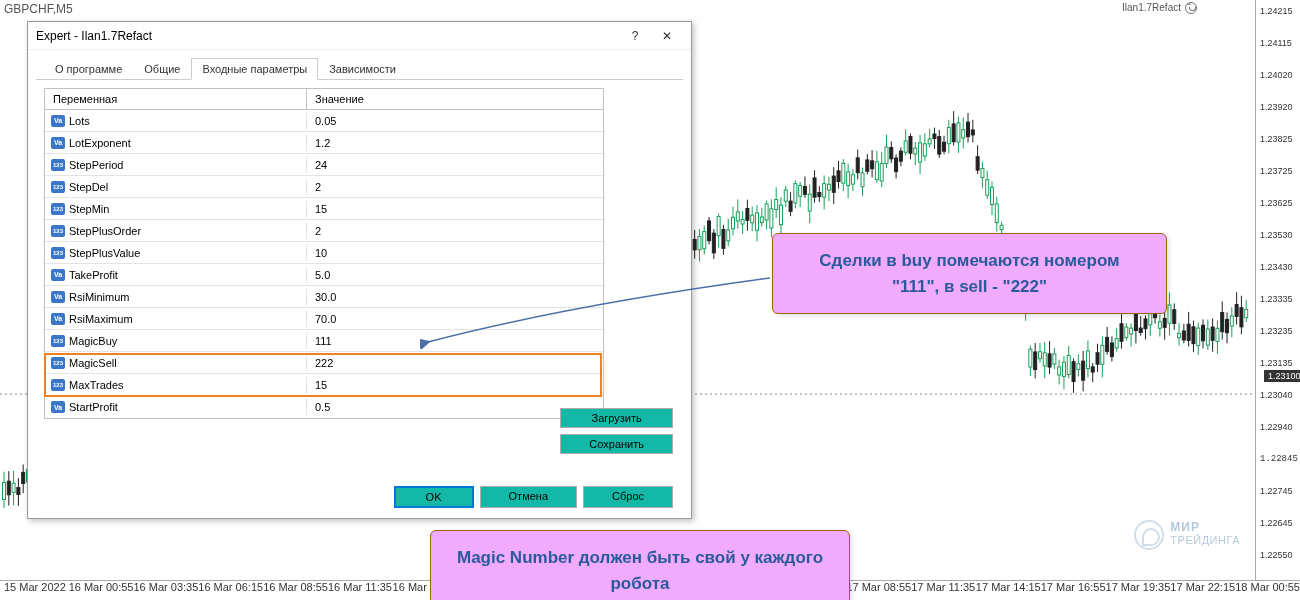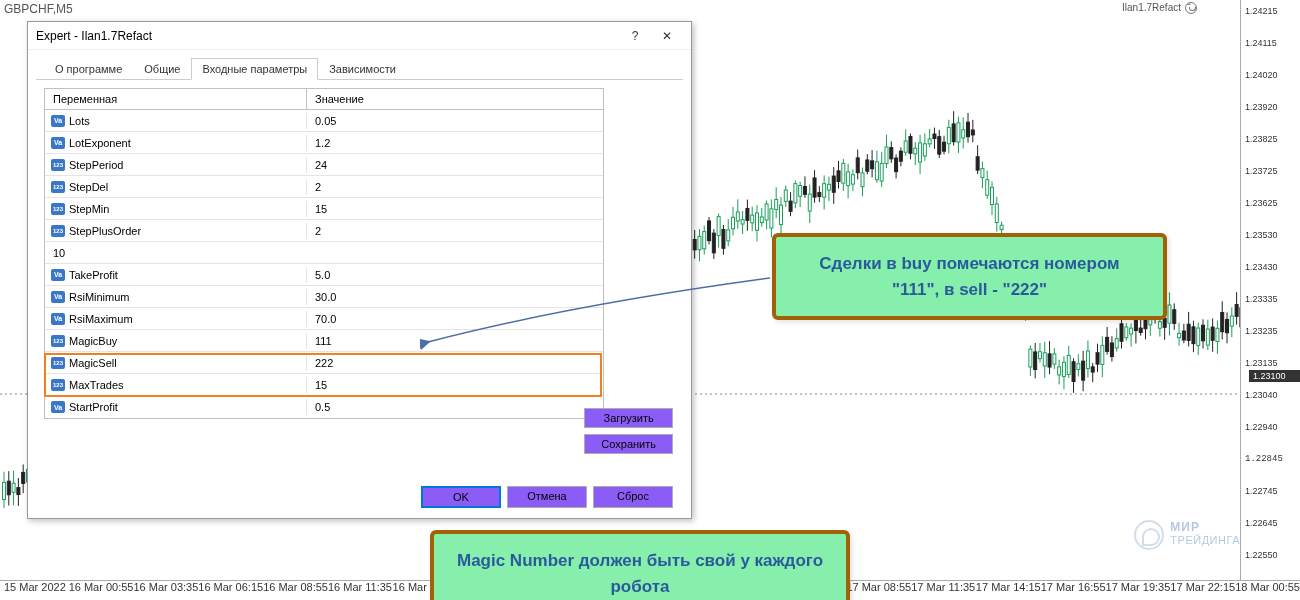--- a/index.html
+++ b/index.html
@@ -5,21 +5,21 @@
 * { margin: 0; padding: 0; box-sizing: border-box; }
 body { font-family: "Segoe UI", Tahoma, sans-serif; font-size: 11px; color: #000; background: #fff; width: 1300px; height: 600px; position: relative; overflow: hidden; }
 
 .chart-area { position: absolute; left: 0; top: 0; width: 1255px; height: 580px; background: #fff; }
 .chart-top-left { position: absolute; top: 2px; left: 4px; font-size: 12px; color: #555; }
 .chart-top-right { position: absolute; top: 2px; right: 58px; font-size: 10px; color: #555; }
 .smiley { display: inline-block; width: 12px; height: 12px; border: 1px solid #777; border-radius: 50%; position: relative; margin-left: 4px; vertical-align: middle; }
 .smiley::before { content: "• •"; position: absolute; top: -2px; left: 1px; font-size: 6px; letter-spacing: -1px; color: #777; }
 .smiley::after { content: ""; position: absolute; bottom: 2px; left: 3px; width: 5px; height: 3px; border: 1px solid #777; border-top: none; border-radius: 0 0 5px 5px; }
 
-.price-axis { position: absolute; right: 0; top: 0; width: 60px; height: 580px; border-left: 1px solid #aaa; background: #fff; font-size: 9px; color: #333; }
+.price-axis { position: absolute; right: 0; top: 0; width: 45px; height: 580px; border-left: 1px solid #aaa; background: #fff; font-size: 9px; color: #333; }
 .price-tick { position: absolute; left: 4px; }
 .price-current { position: absolute; left: 8px; background: #333; color: #fff; padding: 1px 4px; right: 0; }
 
 .time-axis { position: absolute; left: 0; bottom: 0; width: 1300px; height: 20px; border-top: 1px solid #aaa; background: #fff; font-size: 11px; color: #333; display: flex; padding-left: 4px; }
 .time-tick { flex: 1; white-space: nowrap; }
 
 .dialog { position: absolute; left: 27px; top: 21px; width: 665px; height: 498px; background: #fff; border: 1px solid #999; box-shadow: 2px 2px 6px rgba(0,0,0,0.25); }
 .titlebar { height: 28px; background: #fff; display: flex; align-items: center; padding: 0 8px; border-bottom: 1px solid #eee; }
 .titlebar-text { flex: 1; font-size: 12px; }
 .titlebar-btn { width: 32px; height: 24px; display: flex; align-items: center; justify-content: center; font-size: 12px; color: #333; cursor: pointer; }
@@ -37,26 +37,26 @@
 .grid-row:last-child { border-bottom: none; }
 .grid-row .col1 { width: 262px; padding: 2px 6px; border-right: 1px solid #e4e4e4; display: flex; align-items: center; gap: 4px; }
 .grid-row .col2 { flex: 1; padding: 2px 8px; }
 .ic { width: 14px; height: 12px; display: inline-flex; align-items: center; justify-content: center; font-size: 7px; font-weight: bold; border-radius: 2px; color: #fff; }
 .ic-var { background: #3a77c9; }
 .ic-123 { background: #3a77c9; font-size: 6px; }
 
 .highlight-box { position: absolute; border: 2px solid #f08020; pointer-events: none; }
 
 .side-buttons { position: absolute; right: 18px; top: 386px; display: flex; flex-direction: column; gap: 6px; }
-.btn { min-width: 80px; padding: 3px 16px; background: #8b5cf6; border: 1px solid #adadad; font-size: 11px; cursor: pointer; text-align: center; }
+.btn { min-width: 80px; padding: 3px 28px; background: #14b8a6; border: 1px solid #adadad; font-size: 11px; cursor: pointer; text-align: center; }
 .btn.primary { border: 2px solid #0078d7; }
 
 .bottom-buttons { position: absolute; bottom: 10px; right: 18px; display: flex; gap: 6px; }
 
-.callout { position: absolute; background: #86efac; border: 4px solid #a16207; border-radius: 6px; padding: 14px 22px; box-shadow: 2px 2px 5px rgba(0,0,0,0.12); color: #2b5a9c; font-weight: bold; font-size: 17px; text-align: center; line-height: 1.5; }
+.callout { position: absolute; background: #f0abfc; border: 1px solid #a16207; border-radius: 6px; padding: 14px 22px; box-shadow: 2px 2px 5px rgba(0,0,0,0.12); color: #2b5a9c; font-weight: bold; font-size: 17px; text-align: center; line-height: 1.5; }
 .callout1 { left: 772px; top: 233px; width: 395px; }
 .callout2 { left: 430px; top: 530px; width: 420px; }
 
 .arrow-svg { position: absolute; pointer-events: none; }
 
 .logo { position: absolute; right: 60px; bottom: 50px; opacity: 0.45; font-size: 14px; color: #5b87b6; display: flex; gap: 6px; }
 .logo-ic { width: 30px; height: 30px; border: 2px solid #9ab5d0; border-radius: 50%; position: relative; }
 .logo-ic::before { content: ""; position: absolute; left: 6px; top: 6px; width: 14px; height: 14px; border: 2px solid #9ab5d0; border-radius: 50% 50% 50% 0; }
 .logo-txt .l1 { font-weight: bold; letter-spacing: 1px; font-size: 12px; }
 .logo-txt .l2 { font-size: 11px; letter-spacing: 0.5px; }
@@ -695,20 +695,24 @@
             <div class="col2">15</div>
           </div>
           <div class="grid-row">
             <div class="col1">
               <span class="ic ic-123">123</span>
               <span>StepPlusOrder</span>
             </div>
             <div class="col2">2</div>
           </div>
           <div class="grid-row">
+            <div class="col1">
+              <span class="ic ic-123">123</span>
+              <span>StepPlusValue</span>
+            </div>
             <div class="col2">10</div>
           </div>
           <div class="grid-row">
             <div class="col1">
               <span class="ic ic-var">Va</span>
               <span>TakeProfit</span>
             </div>
             <div class="col2">5.0</div>
           </div>
           <div class="grid-row">

